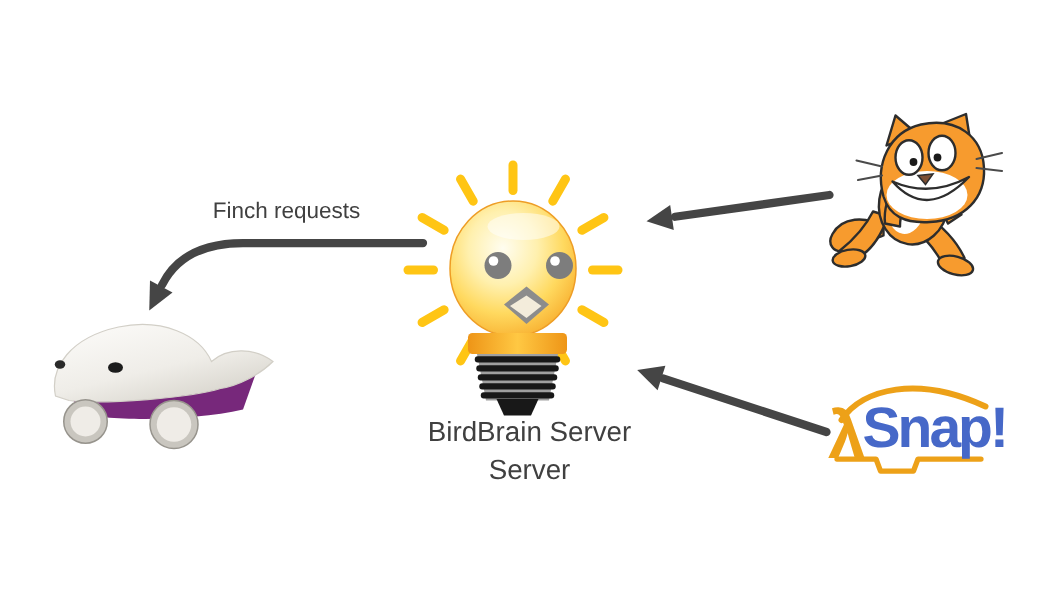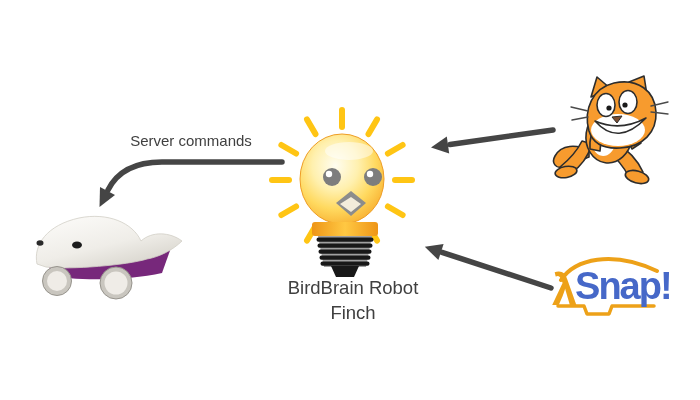--- a/index.html
+++ b/index.html
@@ -162,26 +162,26 @@
         <line class="whisker" x1="651" y1="112" x2="668" y2="114"></line>
       </g>
     </g>
 
     <g>
       <path class="snap-gold-stroke" stroke-width="4" d="M561,280 C575,259 612,250 657,271"></path>
       <path class="snap-gold-stroke" stroke-width="3.5" d="M558,306 L584,306 L587,314 L609,314 L612,306 L654,306"></path>
     </g>
   </svg>
 
-  <div class="label" style="left:120px;top:132px;width:142px;text-align:center;">Server commands</div>
+  <div class="label" style="left:120px;top:132px;width:142px;text-align:center;">Finch requests</div>
 
 
   <div class="label server-label" style="left:258px;top:276px;width:190px;text-align:center;">
-    <div>BirdBrain Robot</div>
-    <div>Finch</div>
+    <div>BirdBrain Server</div>
+    <div>Server</div>
   </div>
 
   <div class="snap-text">
       <span class="snap-lambda">λ</span>
       <span class="snap-name">Snap</span>
       <span class="snap-bang">!</span>
     </div>
 
 </div>
 

